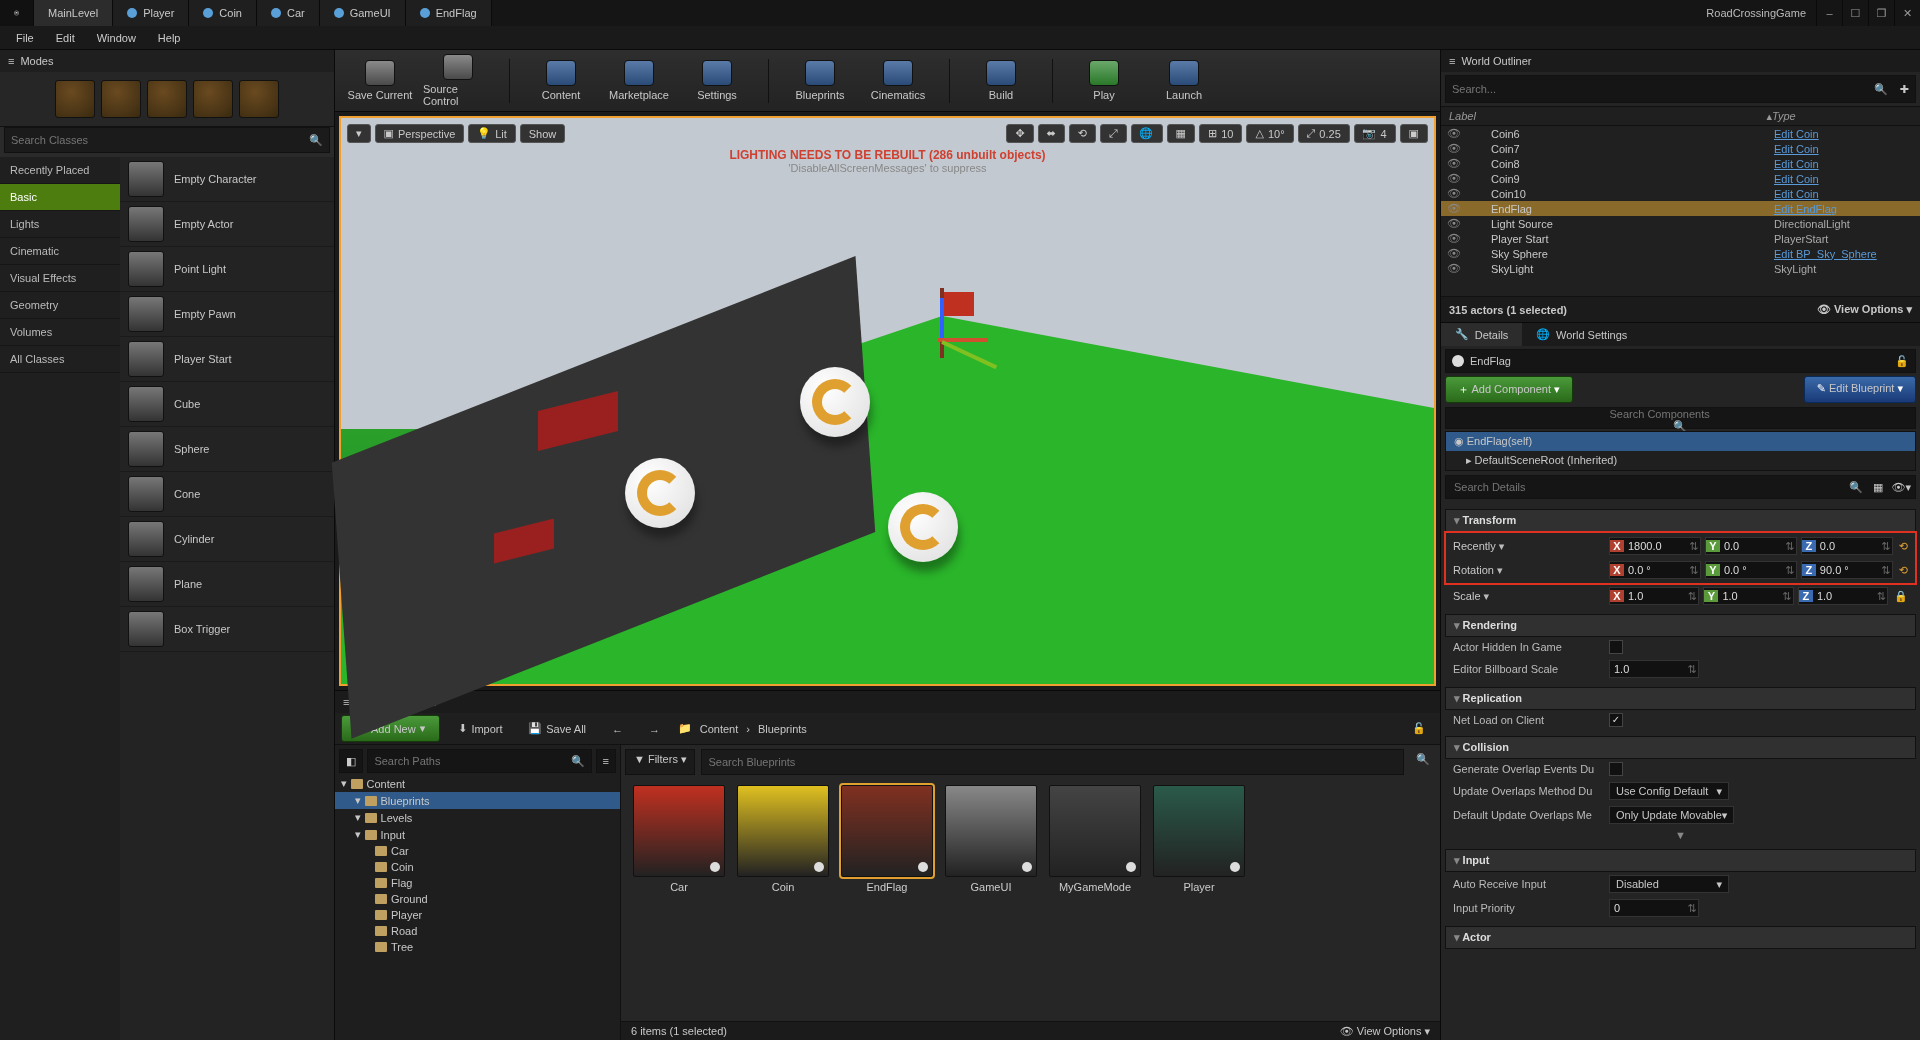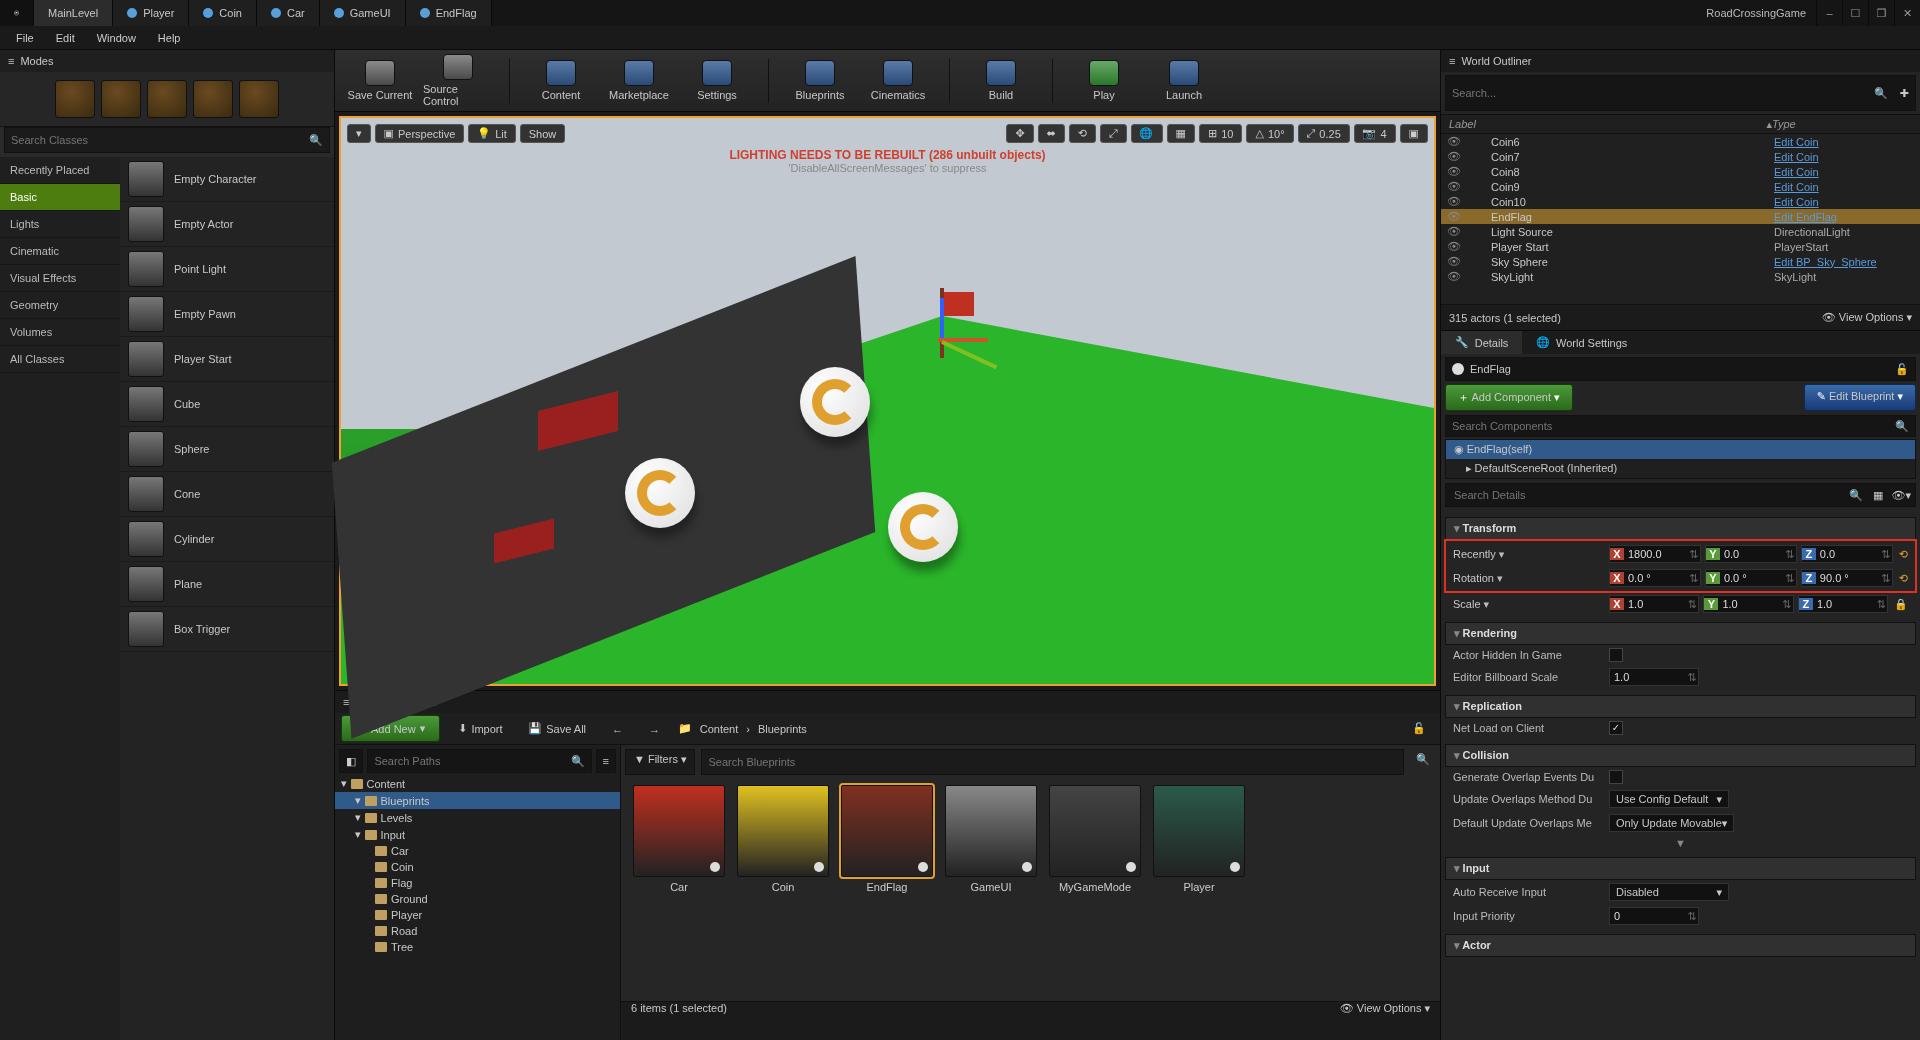--- a/index.html
+++ b/index.html
@@ -88,47 +88,47 @@
 .cb-assets { flex:1; display:flex; flex-direction:column; background:#262626;}
 .cb-assets .srch2 { height:26px; margin:4px 4px 0; display:flex; gap:6px;}
 .cb-assets .srch2 .filt { background:#1b1b1b; border:1px solid #111; padding:3px 8px; color:#ccc;}
 .cb-assets .srch2 input { flex:1; background:#1b1b1b; border:1px solid #111; color:#aaa; padding:0 6px; outline:none;}
 .asset-grid { flex:1; display:flex; gap:8px; padding:10px; align-content:flex-start;}
 .asset { width:96px; display:flex; flex-direction:column; align-items:center; gap:4px;}
 .asset .thumb { width:92px; height:92px; background:linear-gradient(#555,#222); border:1px solid #111; border-radius:2px; position:relative;}
 .asset.sel .thumb { outline:2px solid #e0a030;}
 .asset .thumb::after { content:""; position:absolute; right:4px; bottom:4px; width:10px; height:10px; border-radius:50%; background:#ddd;}
 .asset .lbl { color:#ccc; text-align:center;}
-.cb-status { height:39px; background:#1b1b1b; display:flex; align-items:flex-start; justify-content:space-between; padding:0 10px; color:#aaa; border-top:1px solid #111;}
+.cb-status { height:19px; background:#1b1b1b; display:flex; align-items:center; justify-content:space-between; padding:0 10px; color:#aaa; border-top:1px solid #111;}
 
 
 .rightcol { width:480px; background:#242424; display:flex; flex-direction:column; border-left:1px solid #0a0a0a;}
 .panel-tab { height:22px; background:#1b1b1b; display:flex; align-items:center; padding:0 8px; gap:6px;}
-.wo-search { height:36px; margin:3px 4px; background:#151515; border:1px solid #111; display:flex; align-items:center;}
+.wo-search { height:28px; margin:3px 4px; background:#151515; border:1px solid #111; display:flex; align-items:center;}
 .wo-search input { flex:1; background:transparent; border:none; color:#aaa; padding:0 6px; outline:none;}
 .wo-head { height:20px; display:flex; background:#1f1f1f; padding:0 8px; align-items:center; border-top:1px solid #111; border-bottom:1px solid #111;}
 .wo-head .lbl { flex:1; font-style:italic; color:#999;} .wo-head .typ { width:140px; font-style:italic; color:#999;}
 .wo-list { height:170px; overflow:auto; background:#202020;}
 .wo-row { display:flex; align-items:center; padding:1px 6px; gap:6px;}
 .wo-row.sel { background:#8a6a2a; color:#fff;}
 .wo-row .eye { width:14px; color:#888;}
 .wo-row .lab { flex:1; padding-left:24px;}
 .wo-row .typ { width:140px; color:#5a9ad8; text-decoration:underline;}
 .wo-row .typ.plain { color:#aaa; text-decoration:none;}
-.wo-foot { height:26px; background:#1b1b1b; display:flex; align-items:center; justify-content:space-between; padding:0 8px; border-top:1px solid #111;}
+.wo-foot { height:26px; background:#1b1b1b; display:flex; align-items:center; justify-content:space-between; padding:0 8px; border-top:1px solid #111;font-weight:bold;}
 
 .det-tabs { height:24px; display:flex; background:#1b1b1b; border-top:1px solid #0a0a0a;}
 .det-tabs div { padding:4px 14px; display:flex; align-items:center; gap:6px;}
 .det-tabs div.active { background:#2c2c2c;}
 .det-name { height:24px; background:#151515; margin:3px 4px; display:flex; align-items:center; padding:0 6px; gap:6px; border:1px solid #111;}
 .det-name .ball-ico { width:12px;height:12px;border-radius:50%;background:#ddd;}
 .det-btnrow { display:flex; gap:6px; margin:0 4px 4px;}
 .btn-add { flex:0 0 auto; background:linear-gradient(#4a9a3a,#2a6a1a); color:#fff; padding:5px 12px; border-radius:3px; border:1px solid #153a0a;}
 .btn-edit { margin-left:auto; background:linear-gradient(#3a6aa8,#1a3a78); color:#fff; padding:5px 12px; border-radius:3px; border:1px solid #0a2a5a;}
-.comp-search { height:22px; margin:0 4px 2px; background:#151515; border:1px solid #111; display:flex; align-items:center;}
+.comp-search { height:22px; margin:0 4px 2px; background:#151515; border:1px solid #111; display:flex; align-items:center;flex-direction:column;}
 .comp-search input{ flex:1; background:transparent; border:none; color:#999; padding:0 6px; outline:none;}
 .comp-list { background:#1f1f1f; margin:0 4px; border:1px solid #111;}
 .comp-list div { padding:3px 8px;}
 .comp-list div.sel { background:#2f5a8a; color:#fff;}
 .det-search { height:24px; margin:4px; background:#151515; border:1px solid #111; display:flex; align-items:center;}
 .det-search input{ flex:1; background:transparent; border:none; color:#999; padding:0 8px; outline:none;}
 .det-body { flex:1; overflow:auto; padding:0 4px 12px;}
 .section-h { background:#303030; padding:4px 8px; color:#ddd; margin-top:6px; border:1px solid #111; font-weight:600;}
 .section-h::before { content:"▾ "; color:#888;}
 .prop-row { display:flex; align-items:center; padding:3px 8px; gap:6px;}

